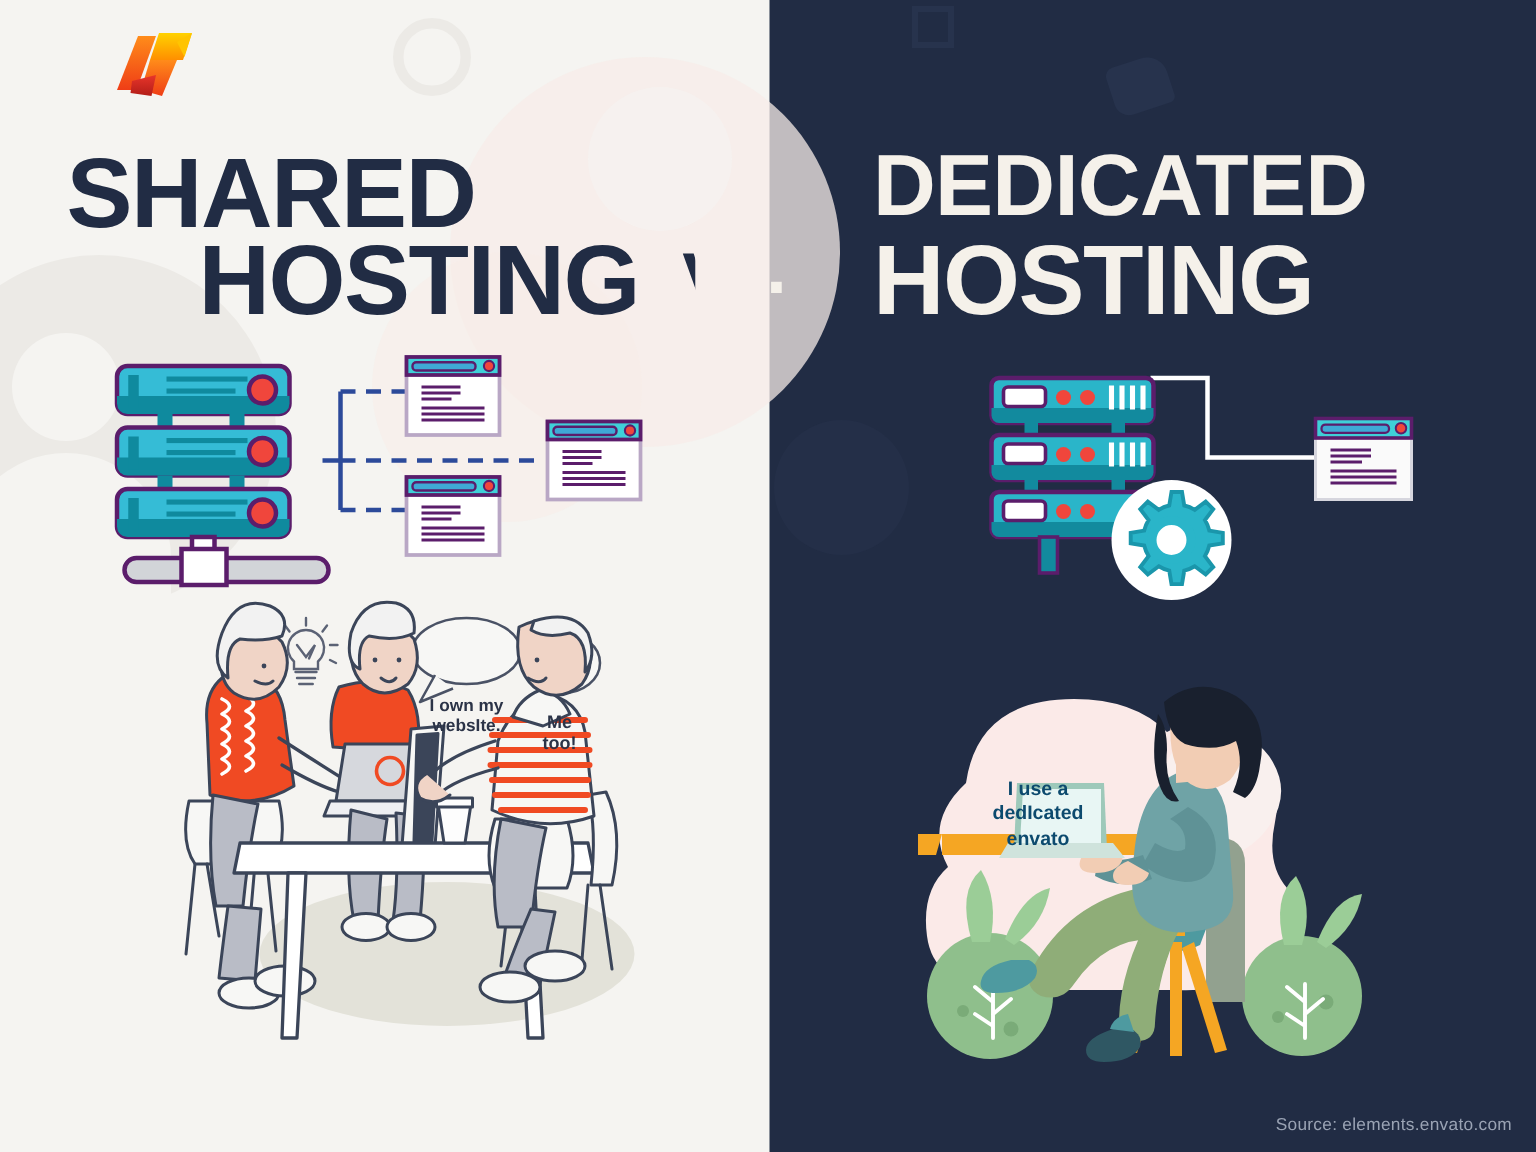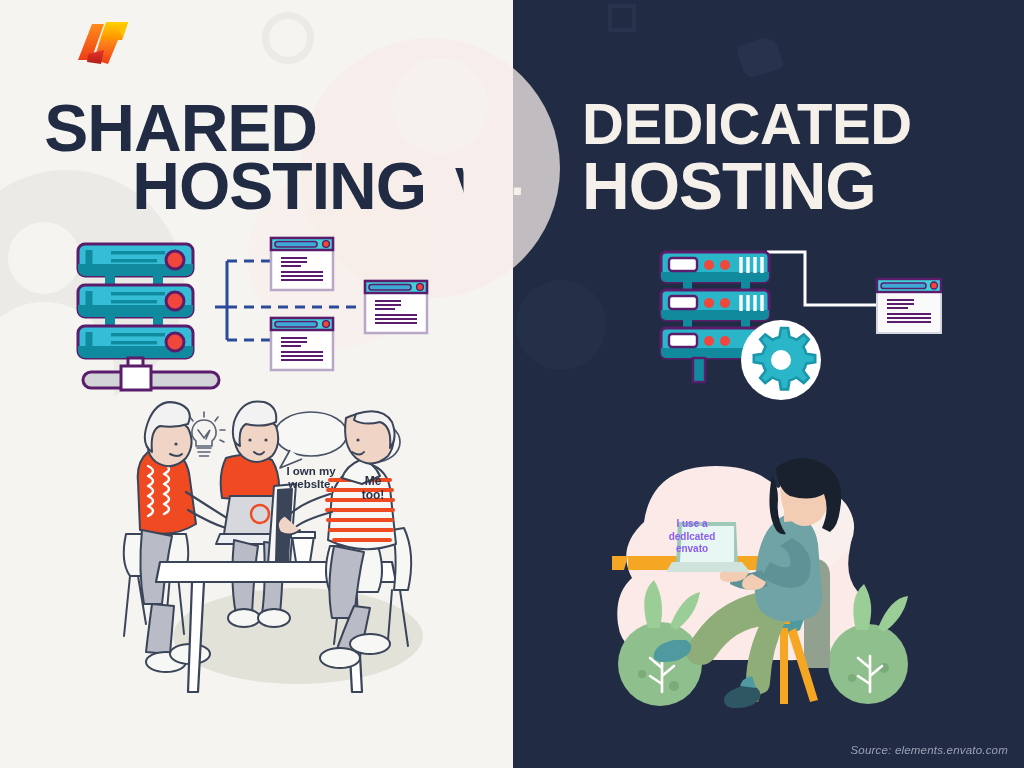--- a/index.html
+++ b/index.html
@@ -112,31 +112,31 @@
 
   
   .bub-txt {
     position:absolute; text-align:center; color:#2b3347; line-height:1.15;
     font-weight:600;
     margin-top:48px;
   }
   .bub1 { left:279px; top:417px; width:64px; font-size:11.5px; }
   .bub2 { left:352px; top:427px; width:42px; font-size:12px; }
   .bub3 {
-    left:648px; top:470px; width:88px; font-size:10px;
-    color:#8b5cf6; font-weight:bold; line-height:1.25;
+    left:648px; top:470px; width:88px; font-size:13px;
+    color:#0c4a6e; font-weight:bold; line-height:1.25;
   }
 
   
   .woman-illo { position:absolute; left:612px; top:452px; width:318px; height:258px; }
 
   
   .source {
     position:absolute; right:16px; bottom:12px;
-    font-size:11.5px; color:#9aa3b4; letter-spacing:.2px;font-style:italic;
+    font-size:11.5px; color:#9aa3b4; letter-spacing:.2px;
   }
 </style>
 </head>
 <body>
 
 <div id="poster">
 
   <div class="half half-left"></div>
   <div class="half half-right"></div>
 

